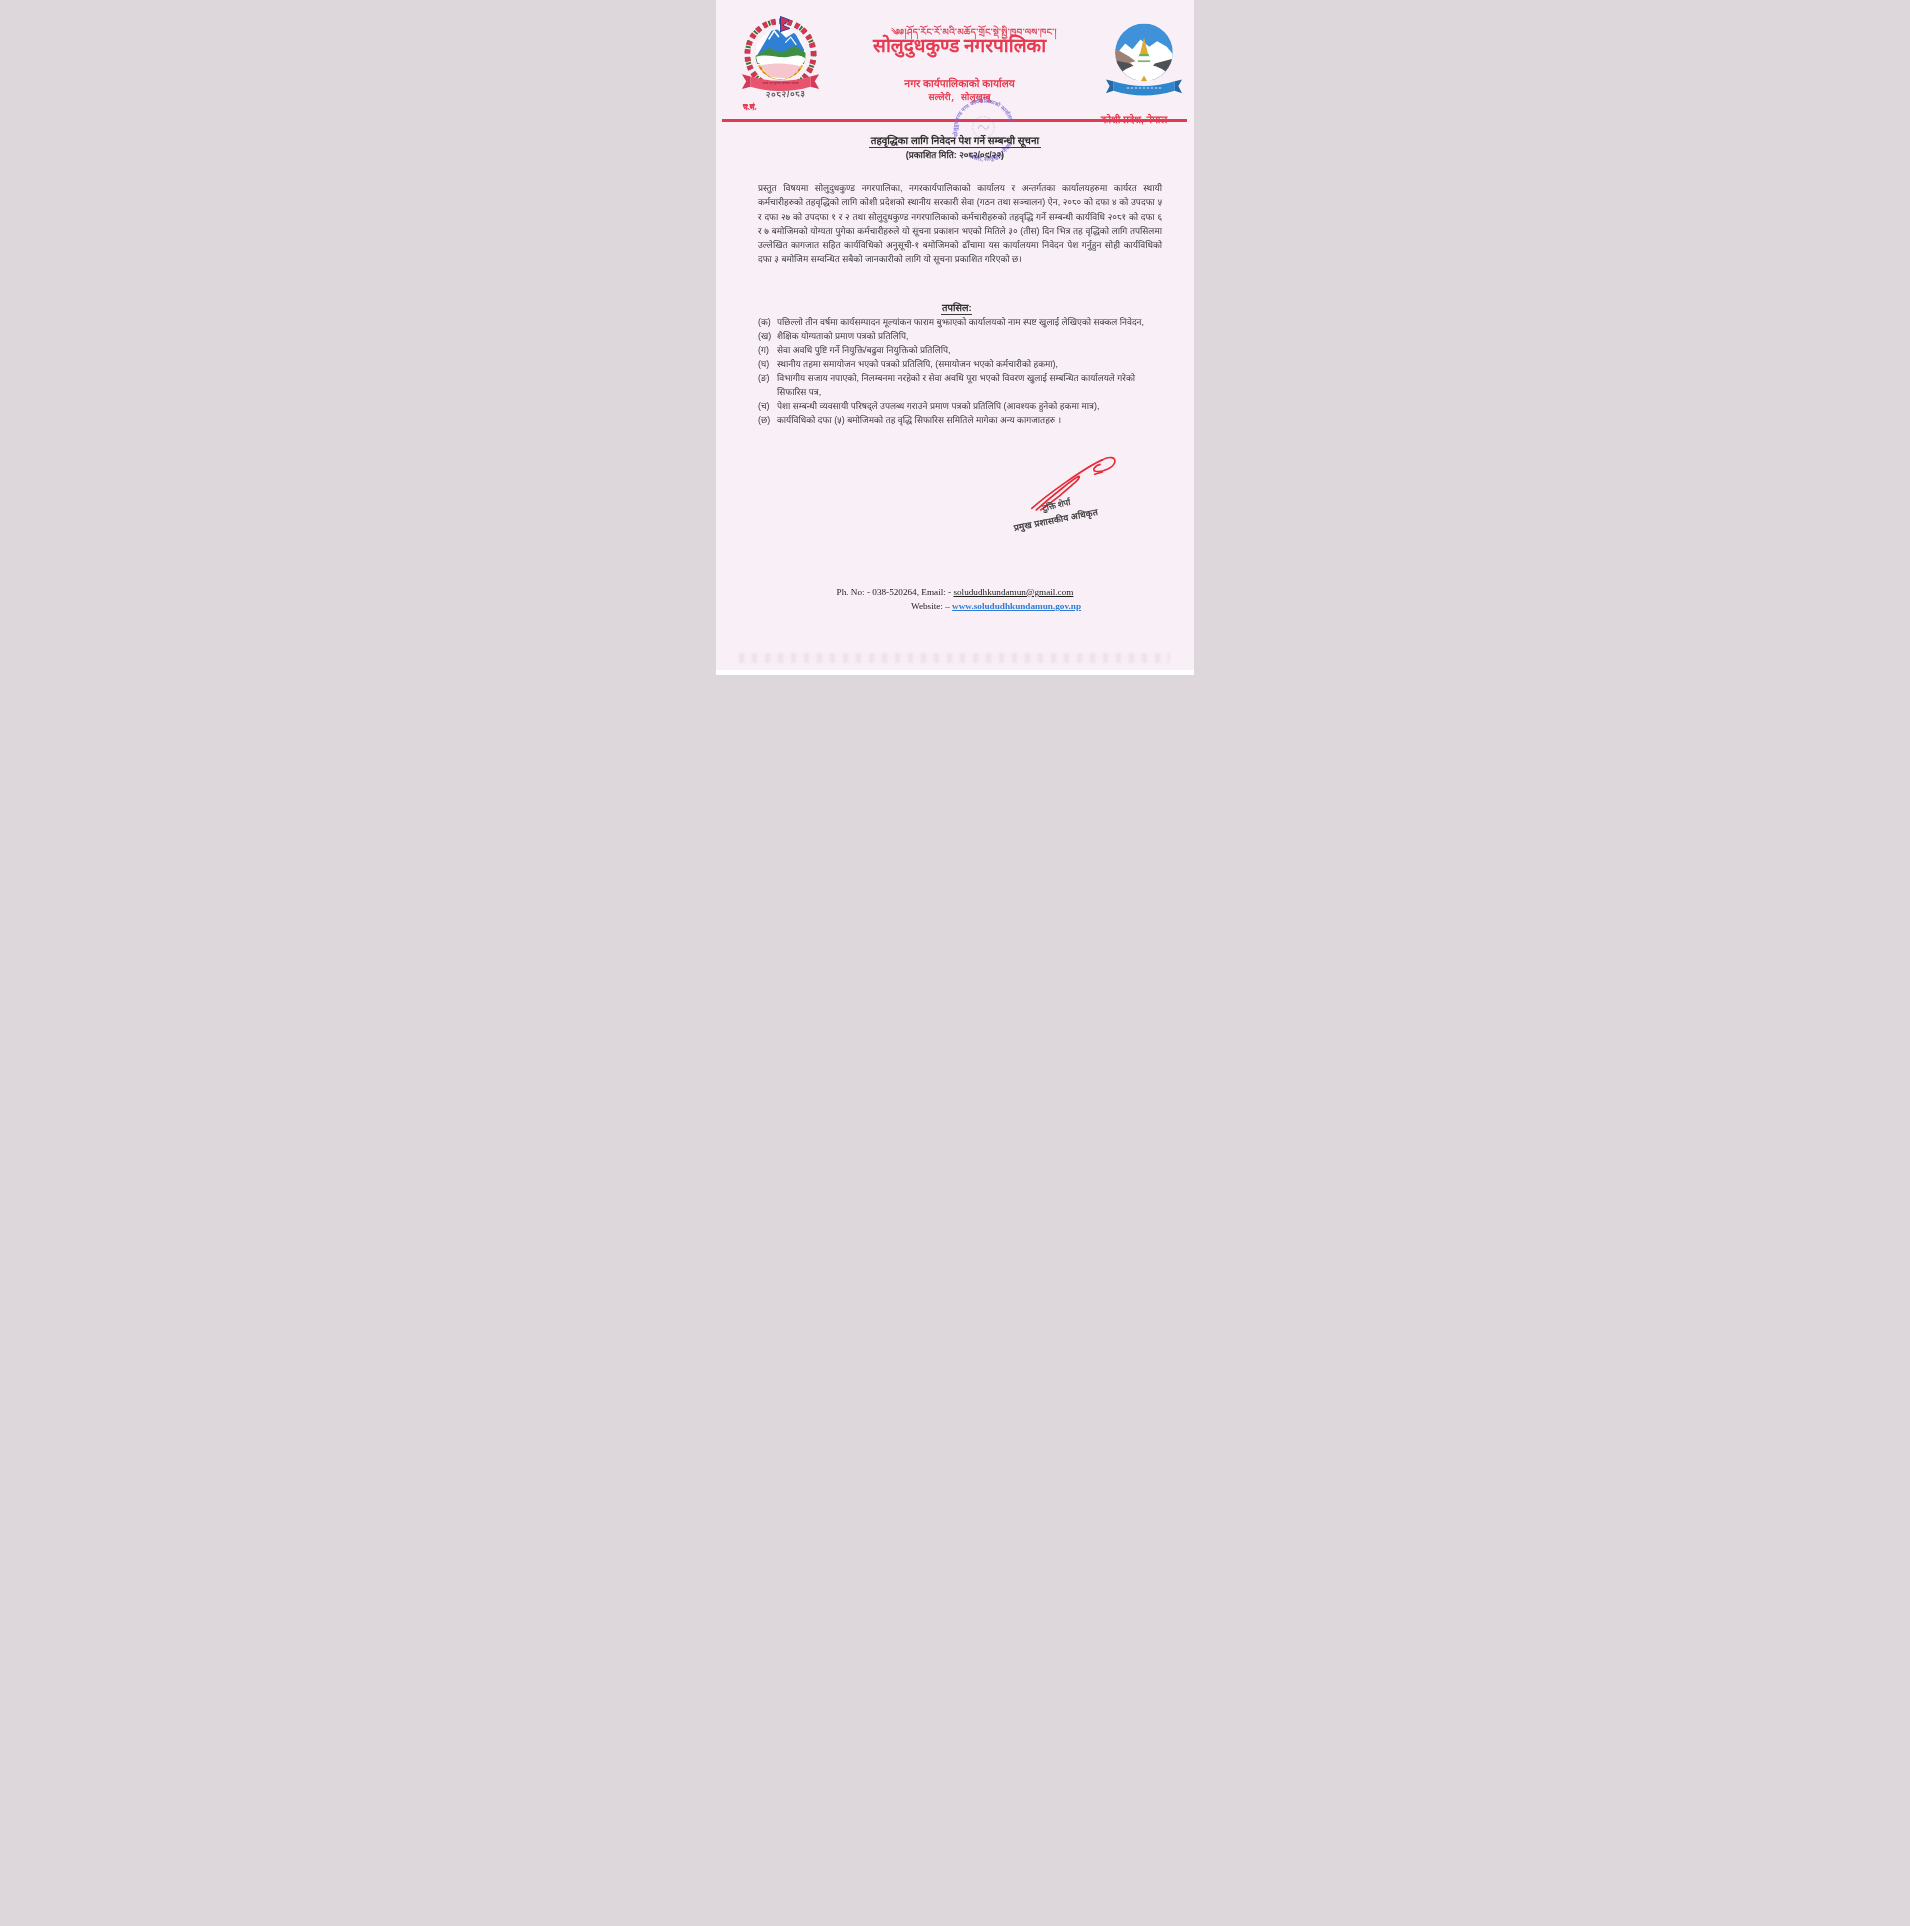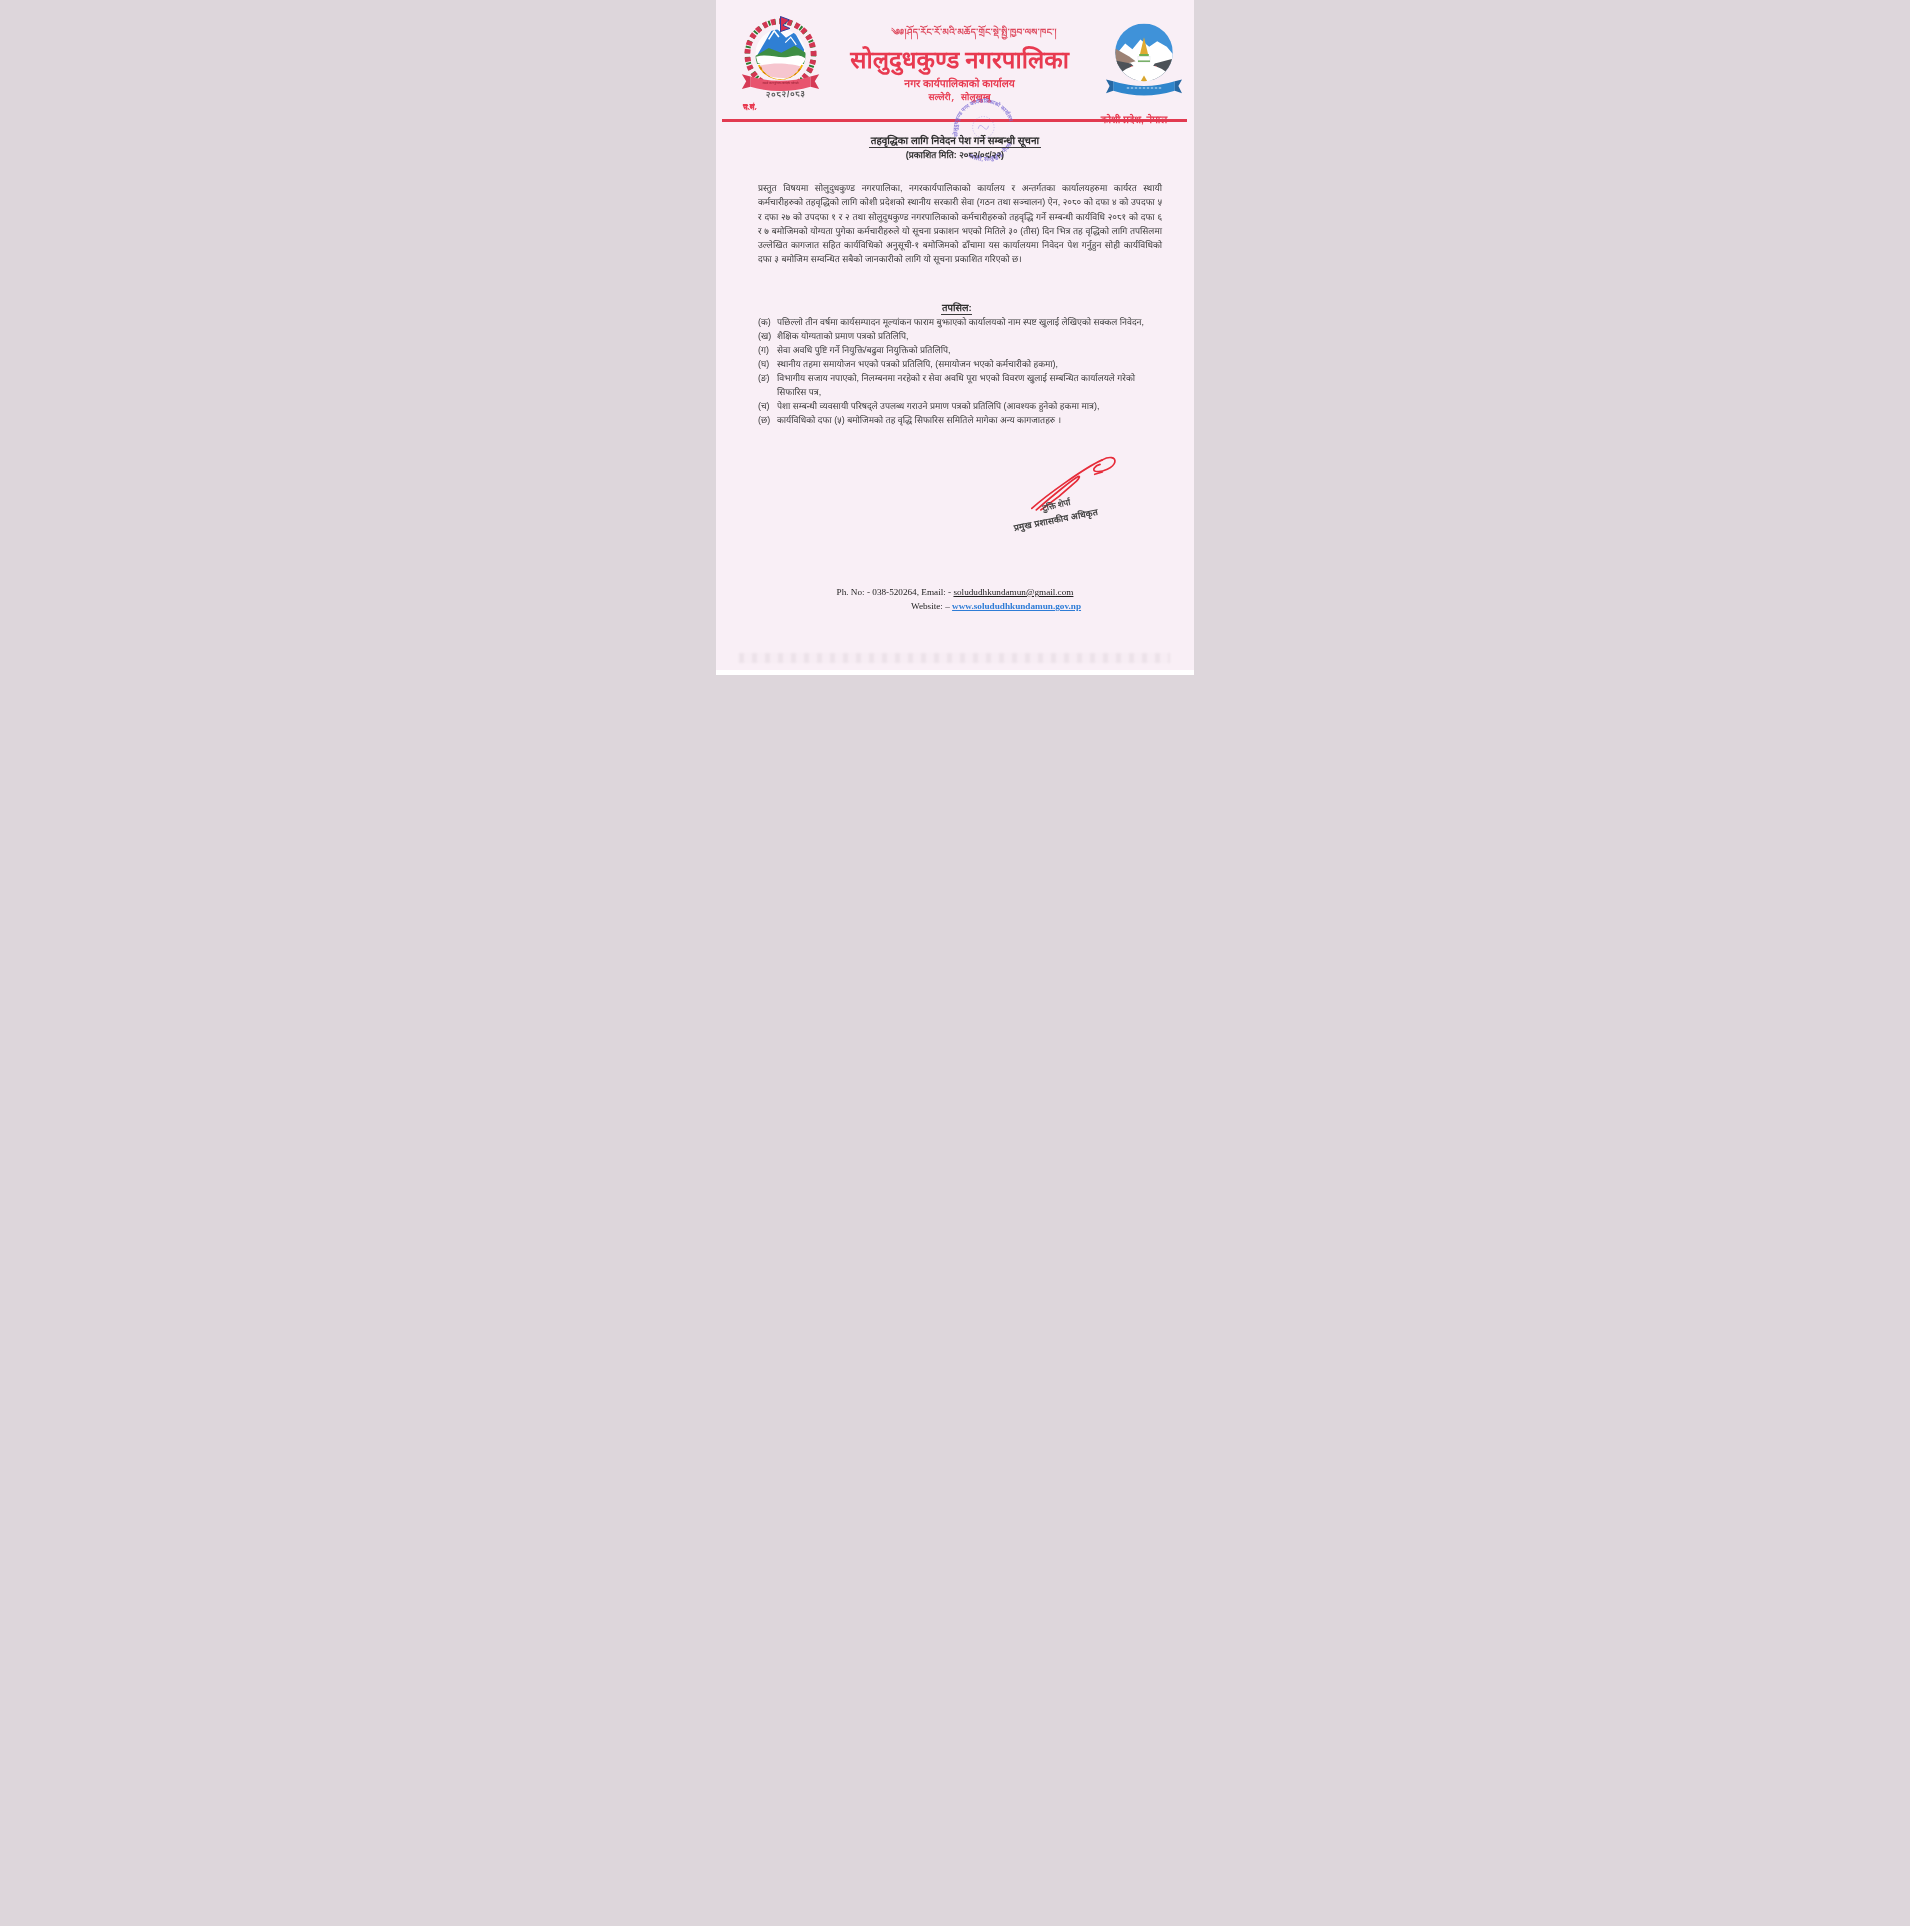--- a/index.html
+++ b/index.html
@@ -15,21 +15,21 @@
   body{background:#ddd6db;font-family:"Liberation Sans",sans-serif;}
   .page{
     position:relative;width:478px;height:675px;margin:0 auto;
     background:var(--paper);overflow:hidden;
   }
   .abs{position:absolute;}
   .center{text-align:center;}
   
   .tibetan{left:108px;top:22.3px;width:300px;font-size:8.9px;color:#de4a5e;
     letter-spacing:0.4px;font-weight:600;}
-  .muni-title{left:9.6px;top:42px;width:468px;font-size:24px;font-weight:800;
+  .muni-title{left:9.6px;top:32px;width:468px;font-size:19px;font-weight:800;
     color:var(--red);font-family:"Liberation Serif",serif;}
   .office{left:9.6px;top:76px;width:468px;font-size:10.4px;font-weight:700;color:var(--red);}
   .address{left:9.6px;top:90px;width:468px;font-size:8.9px;font-weight:700;color:var(--red);font-family:Liberation Mono, monospace;}
   .province{left:370px;top:112px;width:96px;font-size:10px;font-weight:700;color:var(--red);text-align:center;}
   .ref-label{left:27px;top:101px;font-size:7.7px;font-weight:700;color:var(--red);}
   .ref-value{left:50px;top:88px;font-size:8.5px;font-weight:700;color:#5a5a5a;
     letter-spacing:0.8px;transform:rotate(-1.5deg);}
   .serial-label{left:27px;top:102px;font-size:7.7px;font-weight:700;color:var(--red);}
   .red-rule{left:6.2px;top:119px;width:465px;height:3.1px;background:var(--rule-red);}
   .stamp{left:222px;top:91px;width:92px;height:77px;opacity:.85;pointer-events:none;}

